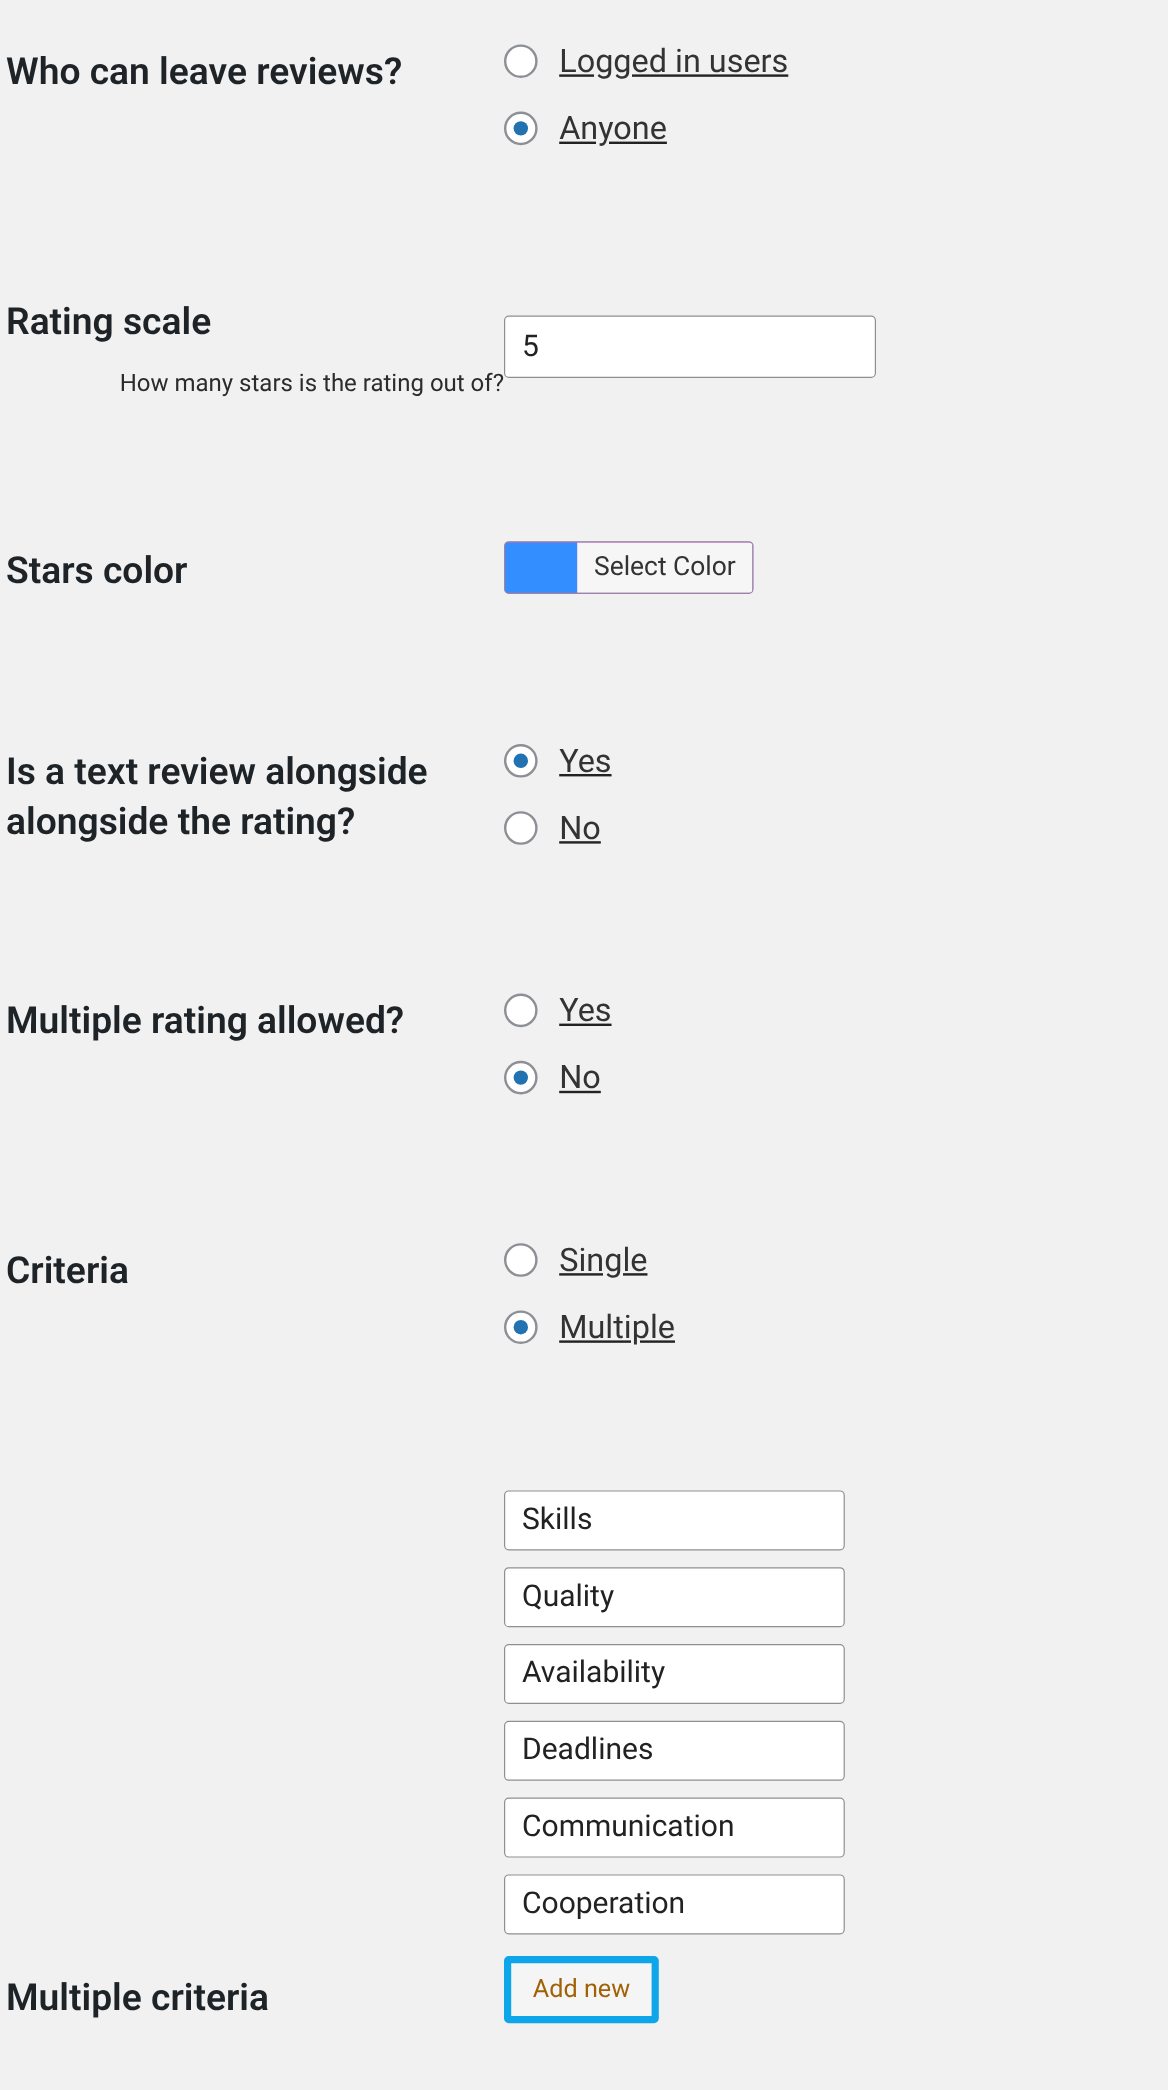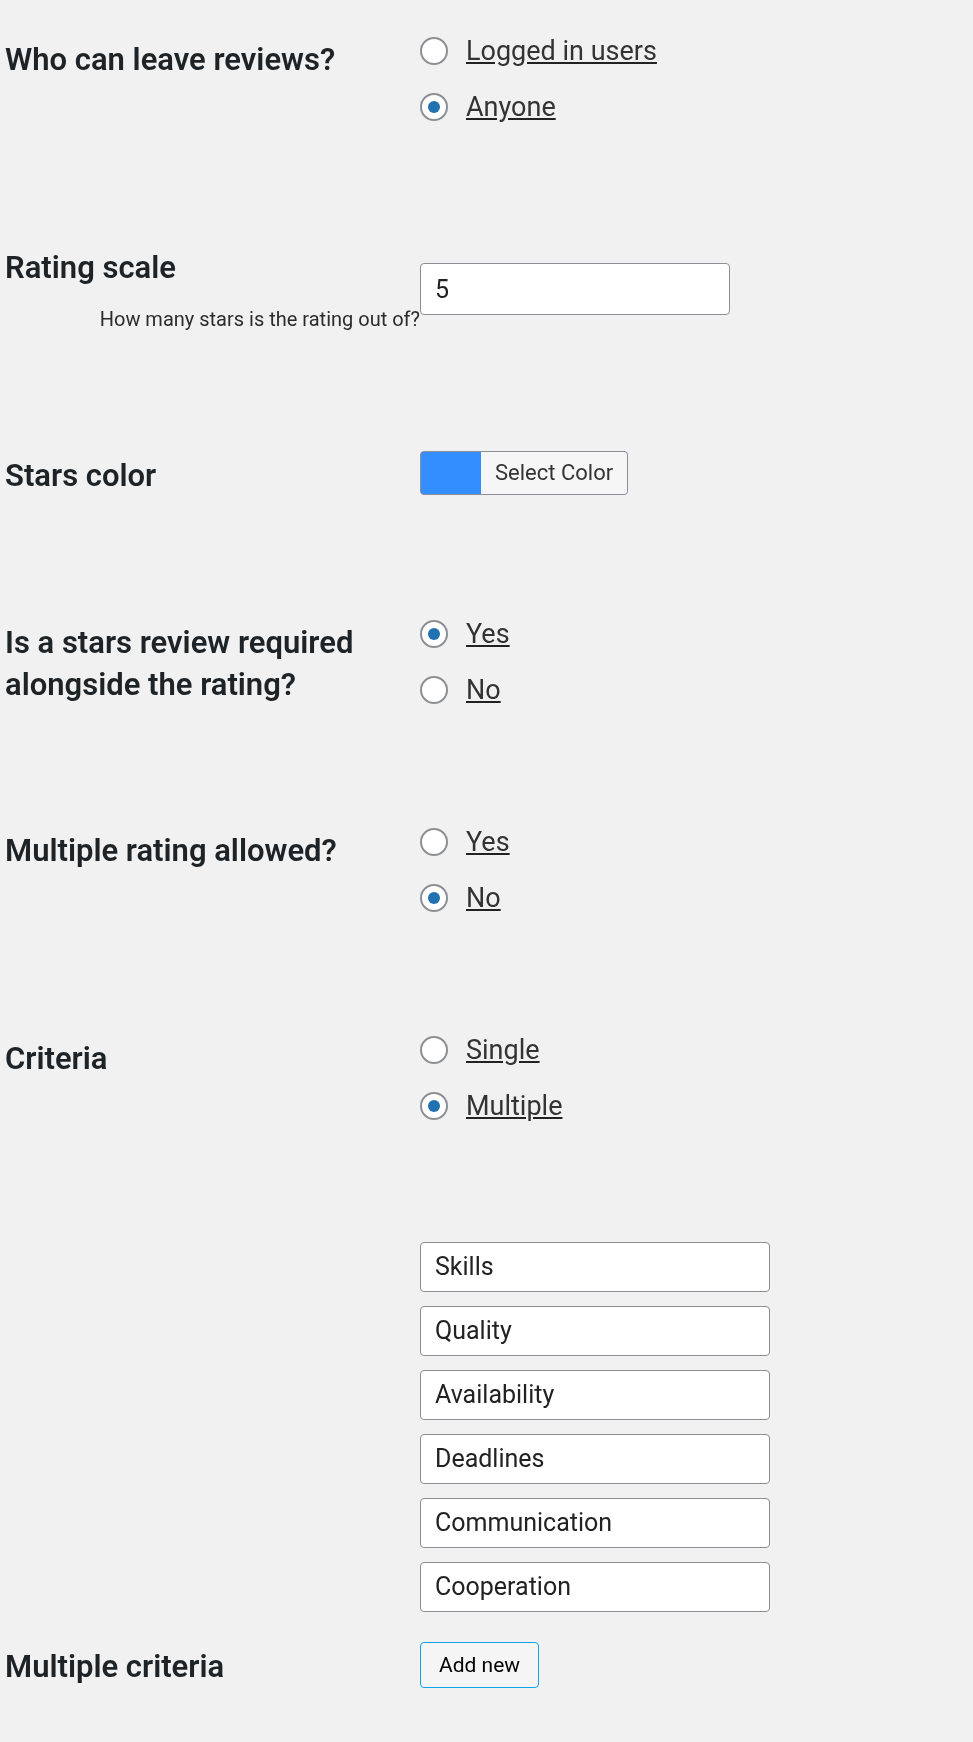--- a/index.html
+++ b/index.html
@@ -101,42 +101,42 @@
   .select-color {
     display: inline-flex;
     align-items: center;
     padding: 0 14px;
     font-size: 22px;
     color: #333;
     cursor: pointer;
     background: #f6f6f6;
   }
   .criteria-input {
-    width: 350px;
+    width: 284px;
     height: 50px;
     border: 1px solid #8c8f94;
     border-radius: 4px;
     background: #fff;
     font-size: 25px;
     padding: 0 14px;
     color: #222;
     margin-bottom: 14px;
     display: block;
     font-family: inherit;
   }
   .add-btn {
     display: inline-block;
-    border: 1px solid #0ea5e9;
+    border: 6px solid #0ea5e9;
     background: #f5f5f5;
     border-radius: 4px;
     padding: 10px 18px;
     font-size: 21px;
-    color: #000000;
+    color: #a16207;
     cursor: pointer;
-    margin-top: 16px;
+    margin-top: 4px;
     font-family: inherit;
   }
 </style>
 </head>
 <body>
 
 <div class="wrap">
 
   <div class="row">
     <div class="left">
@@ -171,21 +171,21 @@
     <div class="right">
       <div class="color-wrap">
         <div class="swatch" style="background:#338fff"></div>
         <div class="select-color">Select Color</div>
       </div>
     </div>
   </div>
 
   <div class="row">
     <div class="left">
-      <div class="label">Is a stars review required alongside the rating?</div>
+      <div class="label">Is a text review alongside alongside the rating?</div>
     </div>
     <div class="right">
       <div class="radio-row">
         <span class="radio checked"></span>
         <span class="radio-label">Yes</span>
       </div>
       <div class="radio-row">
         <span class="radio"></span>
         <span class="radio-label">No</span>
       </div>

